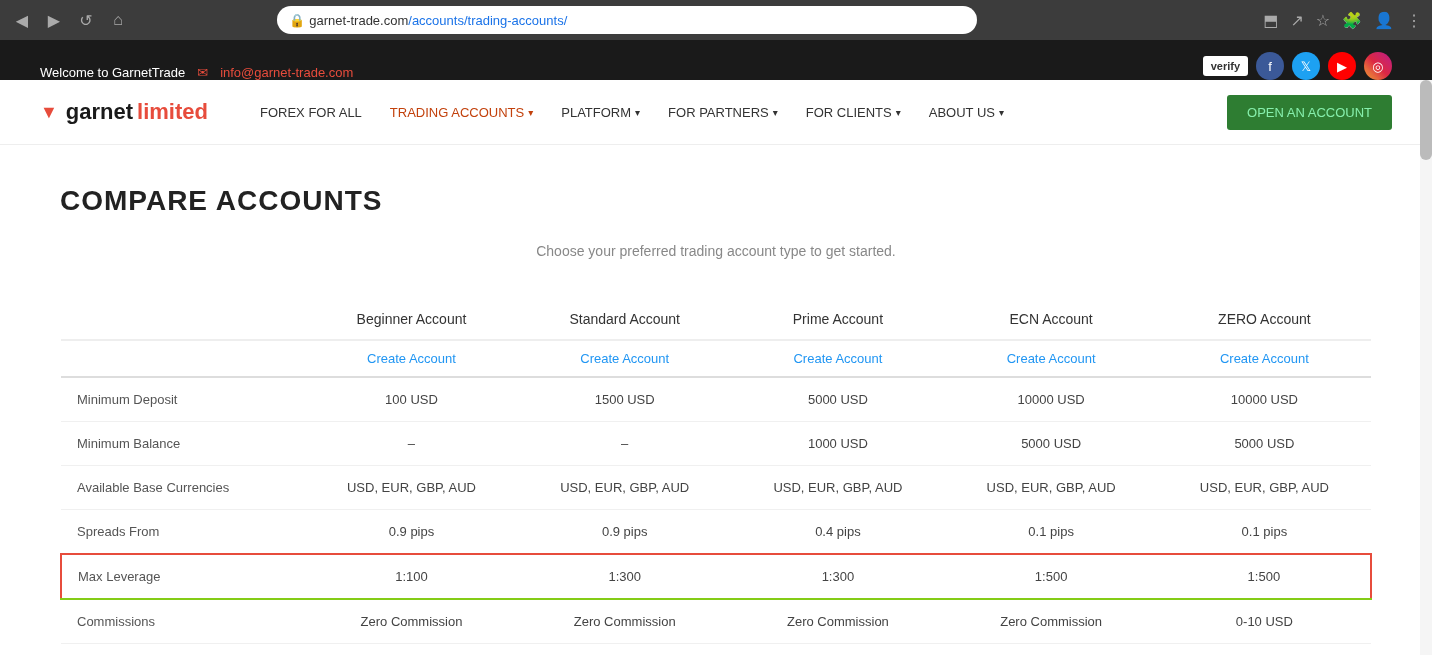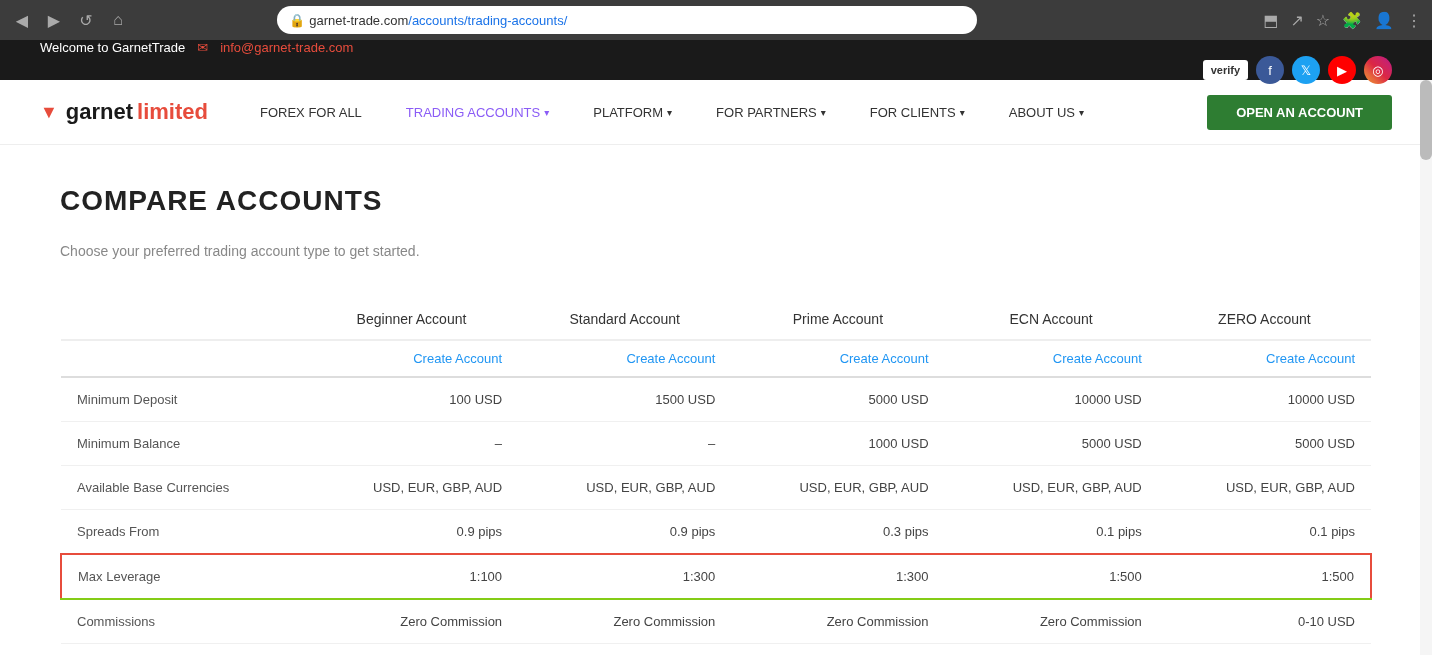--- a/index.html
+++ b/index.html
@@ -42,21 +42,21 @@
       align-items: center;
       margin-left: auto;
     }
     .browser-action-icon { color: #aaa; font-size: 16px; cursor: pointer; }
 
     
     .top-bar {
       background: #1a1a1a;
       height: 40px;
       display: flex;
-      align-items: flex-start;
+      align-items: flex-end;
       padding: 0 40px;
       justify-content: space-between;
     }
     .top-bar-left { display: flex; align-items: center; gap: 12px; color: #fff; font-size: 13px; }
     .top-bar-email { color: #e74c3c; font-size: 13px; }
     .top-bar-right { display: flex; align-items: center; gap: 8px; margin-top: 16px; }
     .verify-btn {
       background: #fff;
       color: #333;
       border: none;
@@ -87,78 +87,79 @@
       display: flex;
       align-items: center;
       padding: 0 40px;
       height: 65px;
       border-bottom: 1px solid #eee;
     }
     .logo { display: flex; align-items: center; gap: 4px; font-size: 22px; font-weight: bold; margin-right: 40px; }
     .logo-garnet { color: #1a1a1a; }
     .logo-limited { color: #e74c3c; }
     .logo-icon { color: #e74c3c; font-size: 18px; margin-right: 4px; }
-    .nav { display: flex; align-items: center; gap: 20px; flex: 1; }
+    .nav { display: flex; align-items: center; gap: 4px; flex: 1; }
     .nav-item {
       color: #333;
       font-size: 13px;
       font-weight: 500;
       padding: 8px 12px;
       cursor: pointer;
       display: flex;
       align-items: center;
       gap: 4px;
       white-space: nowrap;
     }
-    .nav-item.active { color: #8b5cf6; }
+    .nav-item.active { color: #c2410c; }
     .nav-item .chevron { font-size: 10px; }
     .open-account-btn {
       background: #2e7d32;
-      color: #ffffff;
+      color: #86efac;
       border: none;
-      padding: 10px 29px;
-      font-size: 13px;
-      font-weight: bold;
+      padding: 10px 20px;
+      font-size: 13px;
+      font-weight: normal;
       cursor: pointer;
       border-radius: 3px;
       white-space: nowrap;
     }
 
     
     .main { padding: 40px 60px; }
     .page-title {
       text-align: left;
       font-size: 28px;
       font-weight: bold;
       color: #222;
       margin-bottom: 26px;
       letter-spacing: 1px;
     }
     .page-subtitle {
+      text-align: center;
       color: #888;
       font-size: 14px;
       margin-bottom: 40px;
     }
 
     
     .compare-table {
       width: 100%;
       border-collapse: collapse;
     }
     .compare-table th {
       padding: 12px 16px;
       font-weight: 500;
       color: #333;
       font-size: 14px;
       border-bottom: 2px solid #eee;
     }
     .compare-table th:first-child { text-align: left; }
     .compare-table td {
       padding: 14px 16px;
-      text-align: right;
+      text-align: center;
       font-size: 13px;
       color: #444;
       border-bottom: 1px solid #f0f0f0;
     }
     .compare-table td:first-child {
       text-align: left;
       color: #555;
       font-size: 13px;
     }
     .create-account-link {
@@ -330,21 +331,21 @@
         <td class="currencies-value">USD, EUR, GBP, AUD</td>
         <td class="currencies-value">USD, EUR, GBP, AUD</td>
         <td class="currencies-value">USD, EUR, GBP, AUD</td>
         <td class="currencies-value">USD, EUR, GBP, AUD</td>
       </tr>
 
       <tr>
         <td>Spreads From</td>
         <td>0.9 pips</td>
         <td>0.9 pips</td>
-        <td>0.3 pips</td>
+        <td>0.4 pips</td>
         <td class="spreads-teal">0.1 pips</td>
         <td class="spreads-teal">0.1 pips</td>
       </tr>
 
       <tr class="leverage-row">
         <td>Max Leverage</td>
         <td class="leverage-value">1:100</td>
         <td>1:300</td>
         <td>1:300</td>
         <td class="leverage-value">1:500</td>

